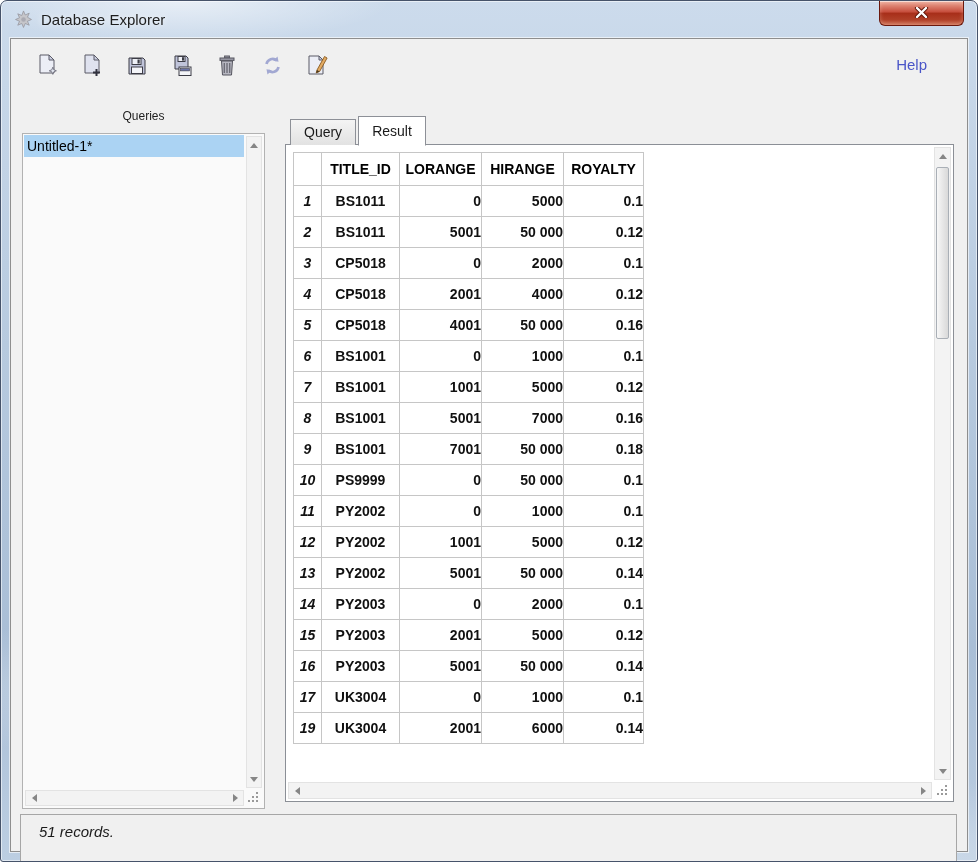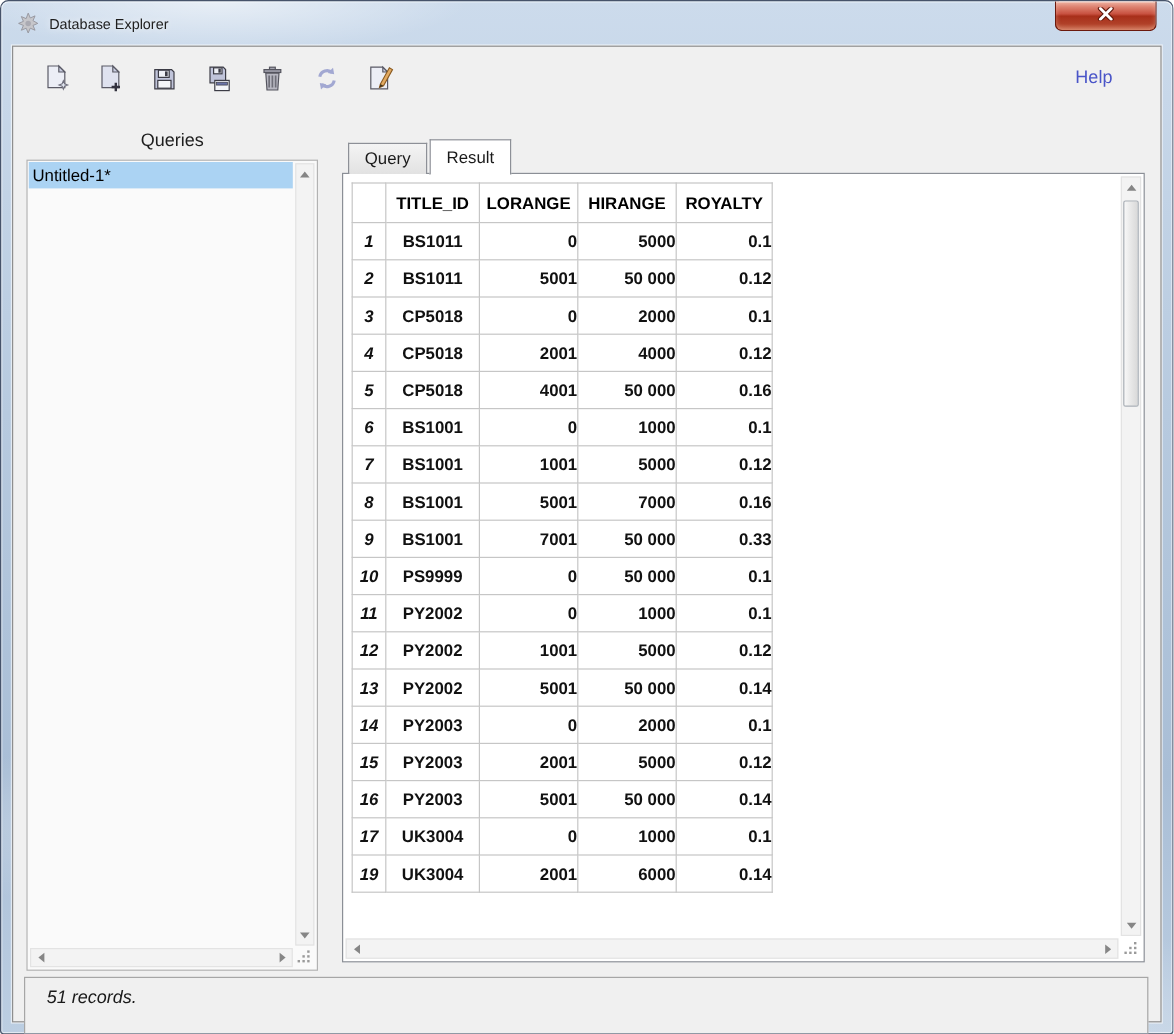--- a/index.html
+++ b/index.html
@@ -13,21 +13,21 @@
     background:
       radial-gradient(300px 60px at 180px 0px, rgba(255,255,255,.55), transparent 70%),
       radial-gradient(400px 120px at 85% 100%, rgba(255,255,255,.35), transparent 75%),
       radial-gradient(260px 90px at 10% 80%, rgba(255,255,255,.28), transparent 75%),
       linear-gradient(180deg,#ccdbec 0%,#b7cadf 40%,#a9bed6 75%,#bccee2 100%);
     box-shadow:inset 0 0 0 1px rgba(255,255,255,.55);
     overflow:hidden;
   }
   .titlebar{position:absolute;left:0;top:0;right:0;height:37px;display:flex;align-items:center;padding-left:13px;}
   .title-icon{width:19px;height:19px;margin-right:8px;display:inline-flex;}
-  .title-text{font-size:12px;color:#1e1e1e;text-shadow:0 0 6px rgba(255,255,255,.9);}
+  .title-text{font-size:15px;color:#1e1e1e;text-shadow:0 0 6px rgba(255,255,255,.9);}
   .close-btn{
     position:absolute;top:0;right:13px;width:85px;height:25px;
     border:1px solid #6b190d;border-top:none;border-radius:0 0 6px 6px;
     background:linear-gradient(180deg,#efb2a2 0%,#dd8270 20%,#c85140 44%,#a82f1a 52%,#b04028 78%,#cf7458 100%);
     box-shadow:inset 0 1px 0 rgba(255,255,255,.55), inset 0 0 4px rgba(255,220,200,.35);
     display:flex;align-items:center;justify-content:center;cursor:pointer;
   }
 
   
   .client{
@@ -35,21 +35,21 @@
     background:#f0f0f0;border:1px solid #8e8e8e;
     box-shadow:0 0 0 1px rgba(255,255,255,.6);
   }
 
   
   .toolbar-buttons{position:absolute;left:22px;top:13px;display:flex;gap:17px;}
   .tb-btn{width:28px;height:30px;display:flex;align-items:center;justify-content:center;background:transparent;border:none;padding:0;cursor:pointer;}
   .help-link{position:absolute;top:17px;right:40px;font-size:15px;color:var(--help,#4a55c8);cursor:pointer;}
 
   
-  .queries-heading{position:absolute;left:11px;top:70px;width:243px;text-align:center;font-size:15px;color:#1e1e1e;}
+  .queries-heading{position:absolute;left:11px;top:70px;width:243px;text-align:center;font-size:12px;color:#1e1e1e;}
   .listbox{position:absolute;left:11px;top:94px;width:243px;height:676px;background:#fafafa;border:1px solid #b2b2b2;}
   .lb-items{position:absolute;left:1px;top:1px;right:20px;}
   .list-item{height:22px;line-height:22px;padding-left:3px;font-size:14px;color:#000;cursor:default;}
   .list-item.selected{background:var(--sel,#abd3f3);}
 
   
   .vsb{position:absolute;background:#f3f3f3;border:1px solid #e3e3e3;}
   .hsb{position:absolute;background:#f3f3f3;border:1px solid #e3e3e3;}
   .sb-btn{position:absolute;width:100%;height:16px;display:flex;align-items:center;justify-content:center;cursor:pointer;}
   .sb-btn.h{width:16px;height:100%;}
@@ -281,21 +281,21 @@
               <td class="c1">BS1001</td>
               <td class="c2">5001</td>
               <td class="c3">7000</td>
               <td class="c4">0.16</td>
             </tr>
             <tr>
               <td class="c0">9</td>
               <td class="c1">BS1001</td>
               <td class="c2">7001</td>
               <td class="c3">50 000</td>
-              <td class="c4">0.33</td>
+              <td class="c4">0.18</td>
             </tr>
             <tr>
               <td class="c0">10</td>
               <td class="c1">PS9999</td>
               <td class="c2">0</td>
               <td class="c3">50 000</td>
               <td class="c4">0.1</td>
             </tr>
             <tr>
               <td class="c0">11</td>

